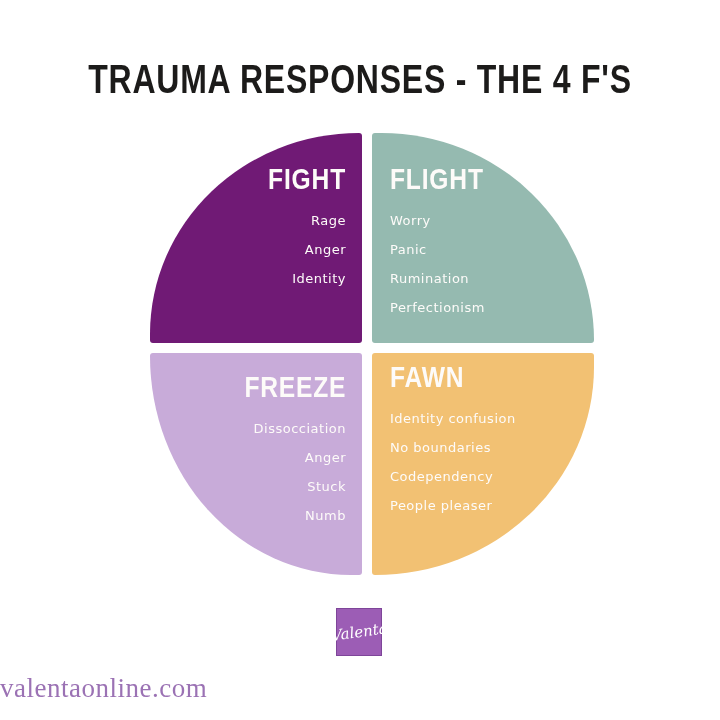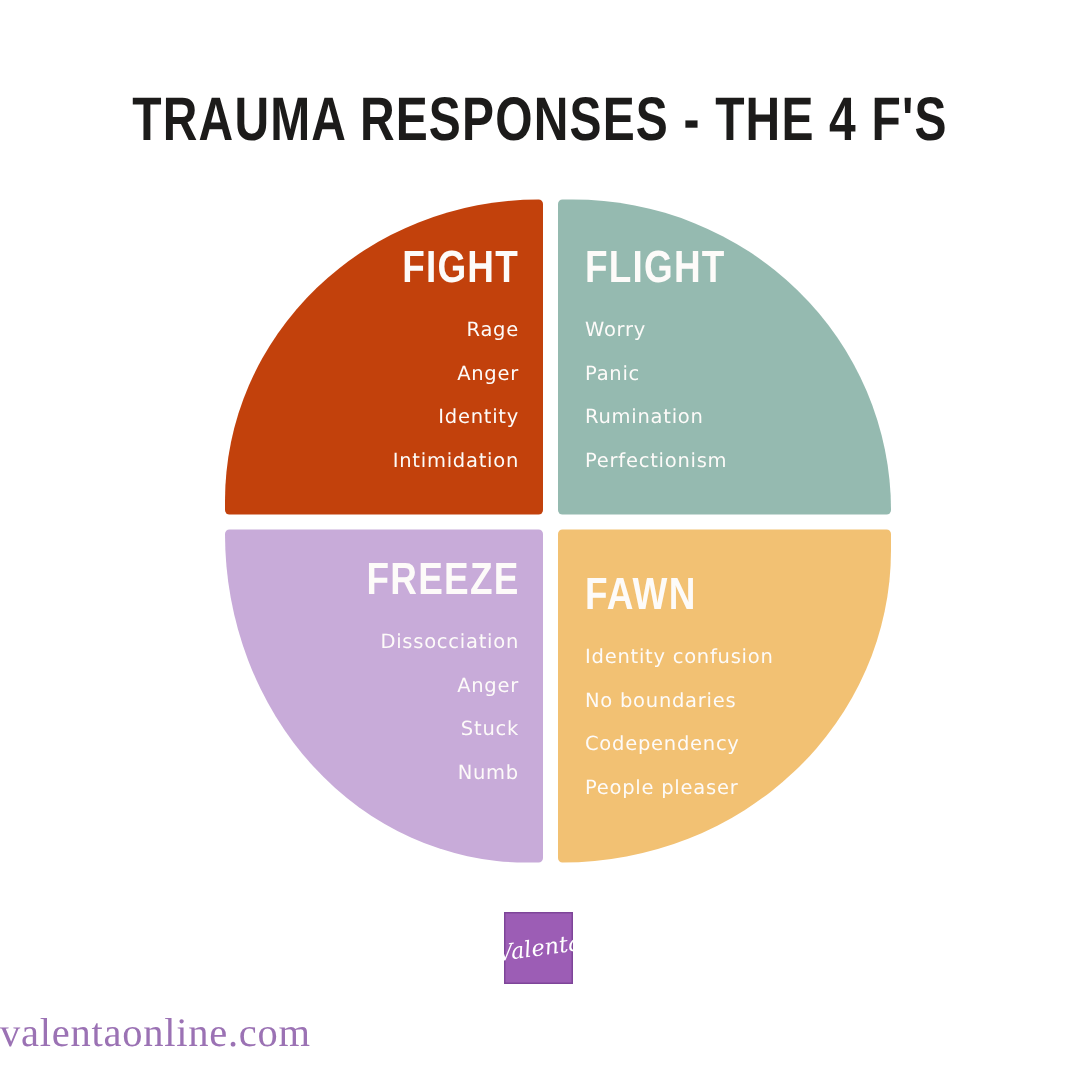--- a/index.html
+++ b/index.html
@@ -29,21 +29,21 @@
   .quad-flight{
     border-radius:3px 97% 3px 3px / 3px 100% 3px 3px;
     padding:30px 0 16px 18px;text-align:left;
   }
   .quad-freeze{
     border-radius:3px 3px 3px 96% / 3px 3px 3px 100%;
     padding:18px 16px 0 0;text-align:right;
   }
   .quad-fawn{
     border-radius:3px 3px 100% 3px / 3px 3px 95% 3px;
-    padding:28px 0 0 18px;text-align:left;
+    padding:8px 0 0 18px;text-align:left;
   }
   .q-title{
     display:inline-block;
     font-family:"Liberation Sans",sans-serif;font-weight:700;
     font-size:30px;line-height:32px;color:#fdfbf9;letter-spacing:1px;
     transform:scaleX(0.82);white-space:nowrap;
   }
   .quad-fight .q-title,.quad-freeze .q-title{transform-origin:100% 50%;}
   .quad-flight .q-title,.quad-fawn .q-title{transform-origin:0 50%;}
   .q-list{
@@ -70,27 +70,26 @@
 </style>
 </head>
 <body>
 
 <div class="canvas">
 
   <div class="title">TRAUMA RESPONSES - THE 4 F'S</div>
 
   <div class="wheel">
 
-    <div class="quad quad-fight" style="background-color: #c2410c;">
+    <div class="quad quad-fight" style="background-color: #701a75;">
       <div class="q-title">FIGHT</div>
       <ul class="q-list">
         <li>Rage</li>
         <li>Anger</li>
         <li>Identity</li>
-        <li>Intimidation</li>
       </ul>
     </div>
 
     <div class="quad quad-flight" style="background-color: rgb(149, 186, 176);">
       <div class="q-title">FLIGHT</div>
       <ul class="q-list">
         <li>Worry</li>
         <li>Panic</li>
         <li>Rumination</li>
         <li>Perfectionism</li>

